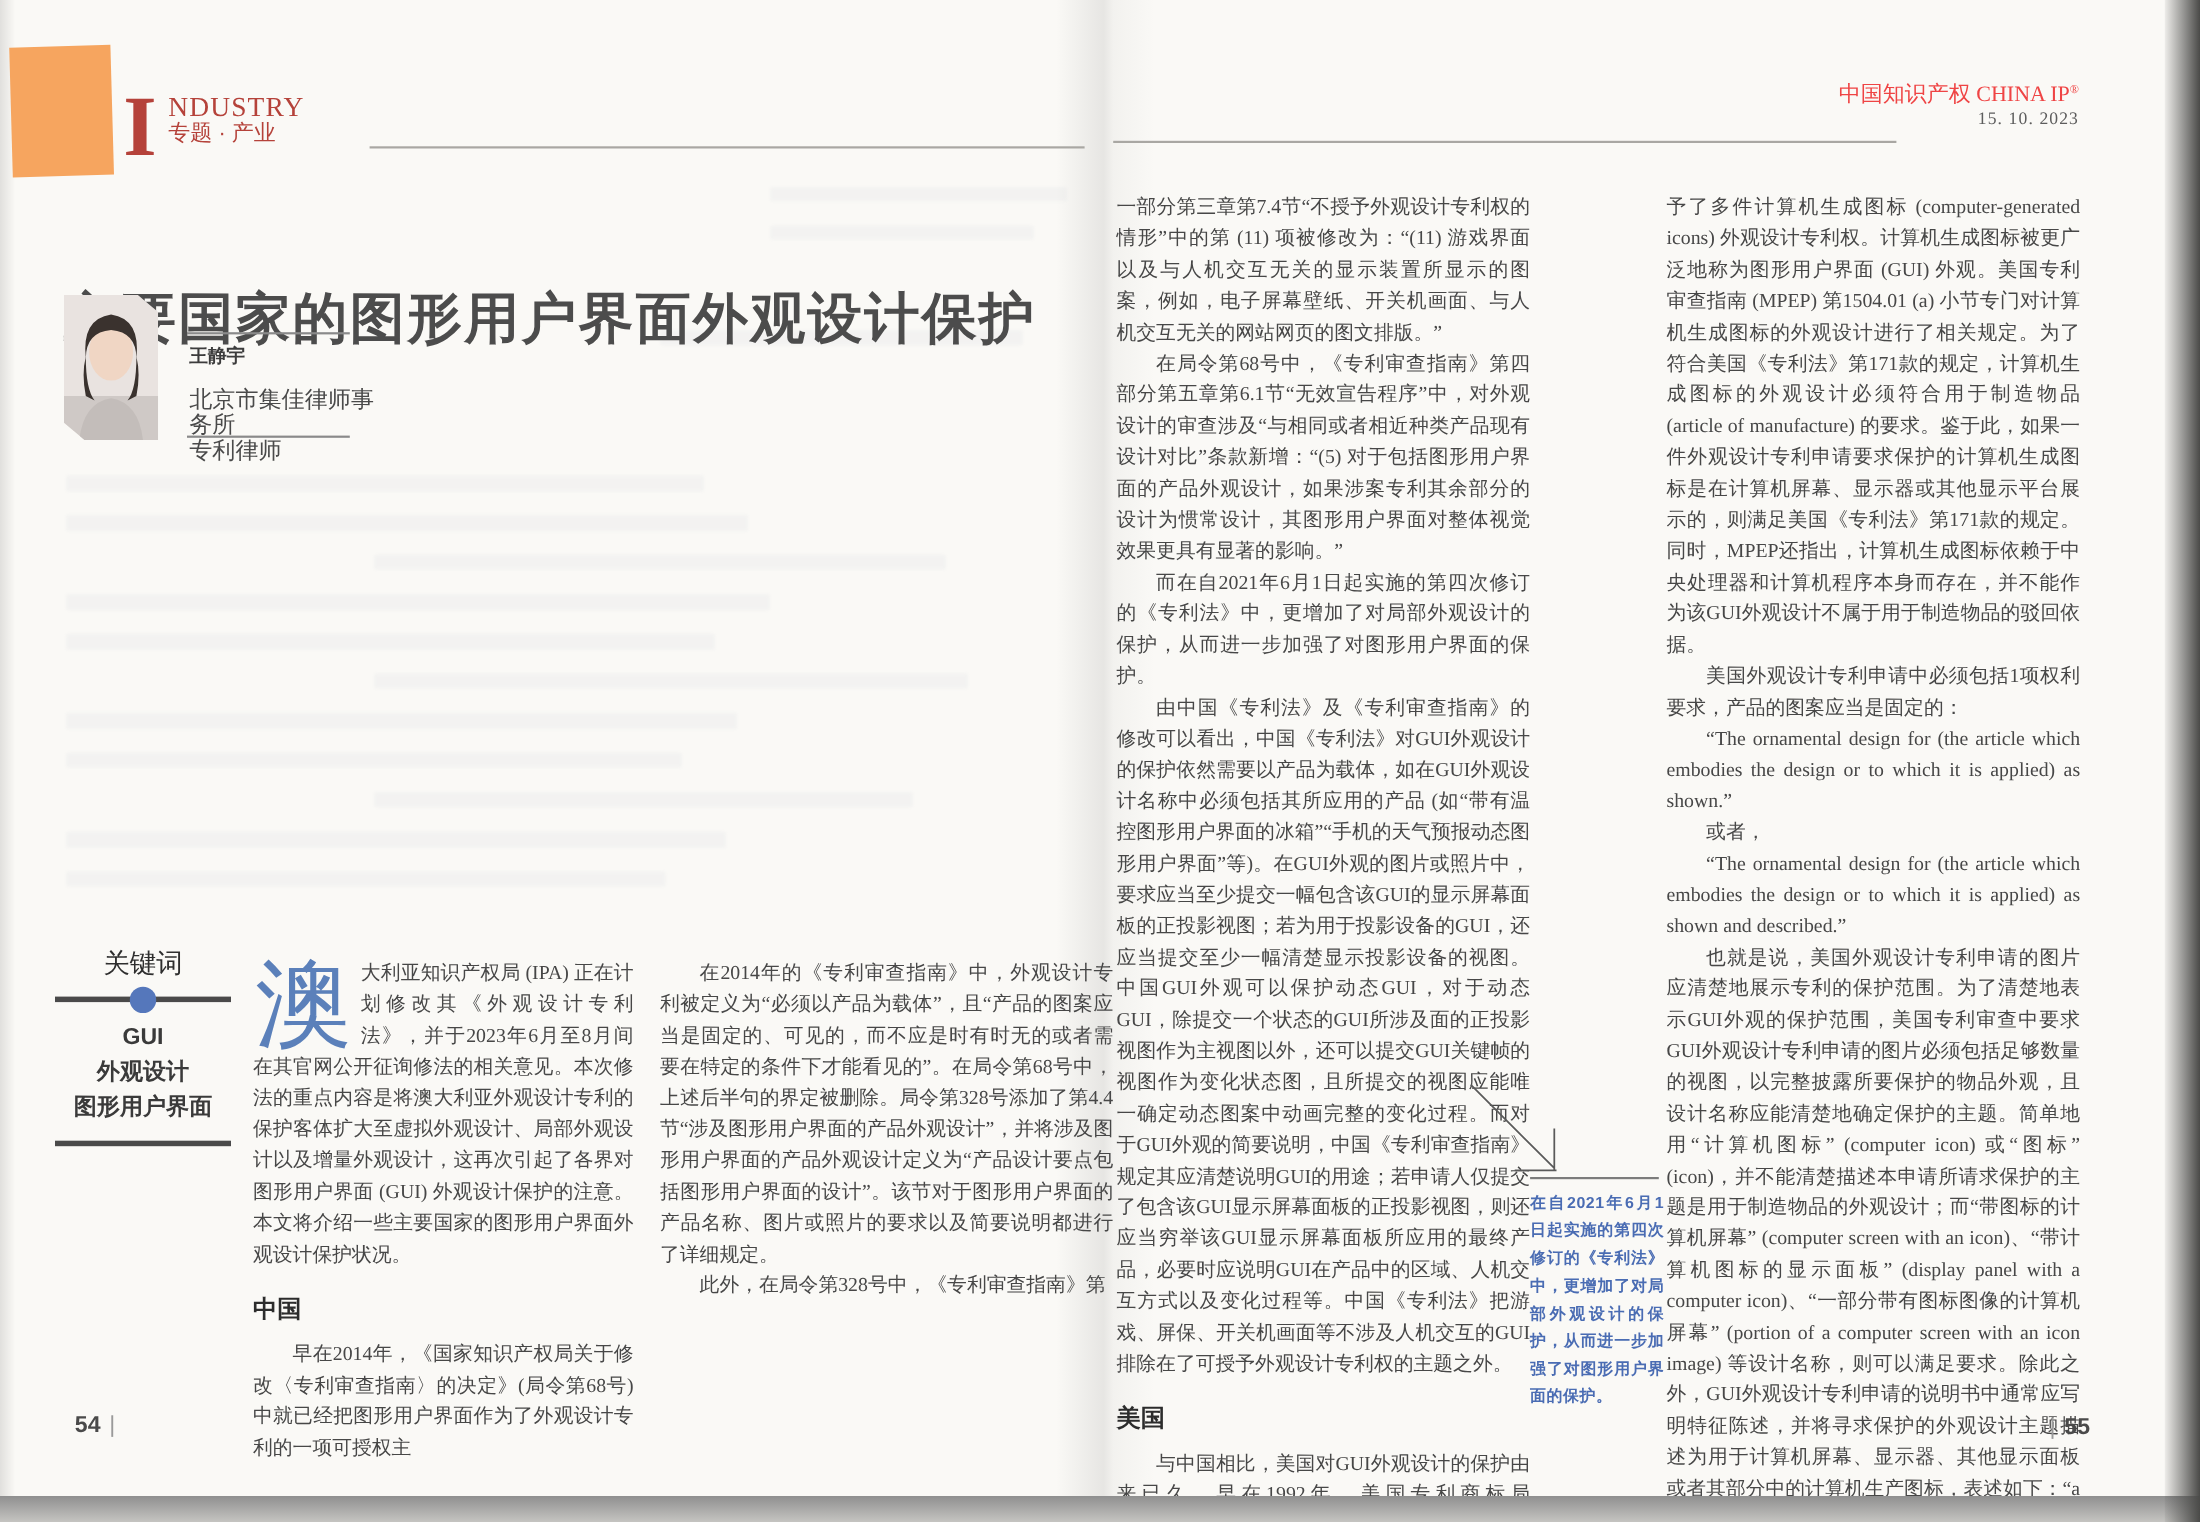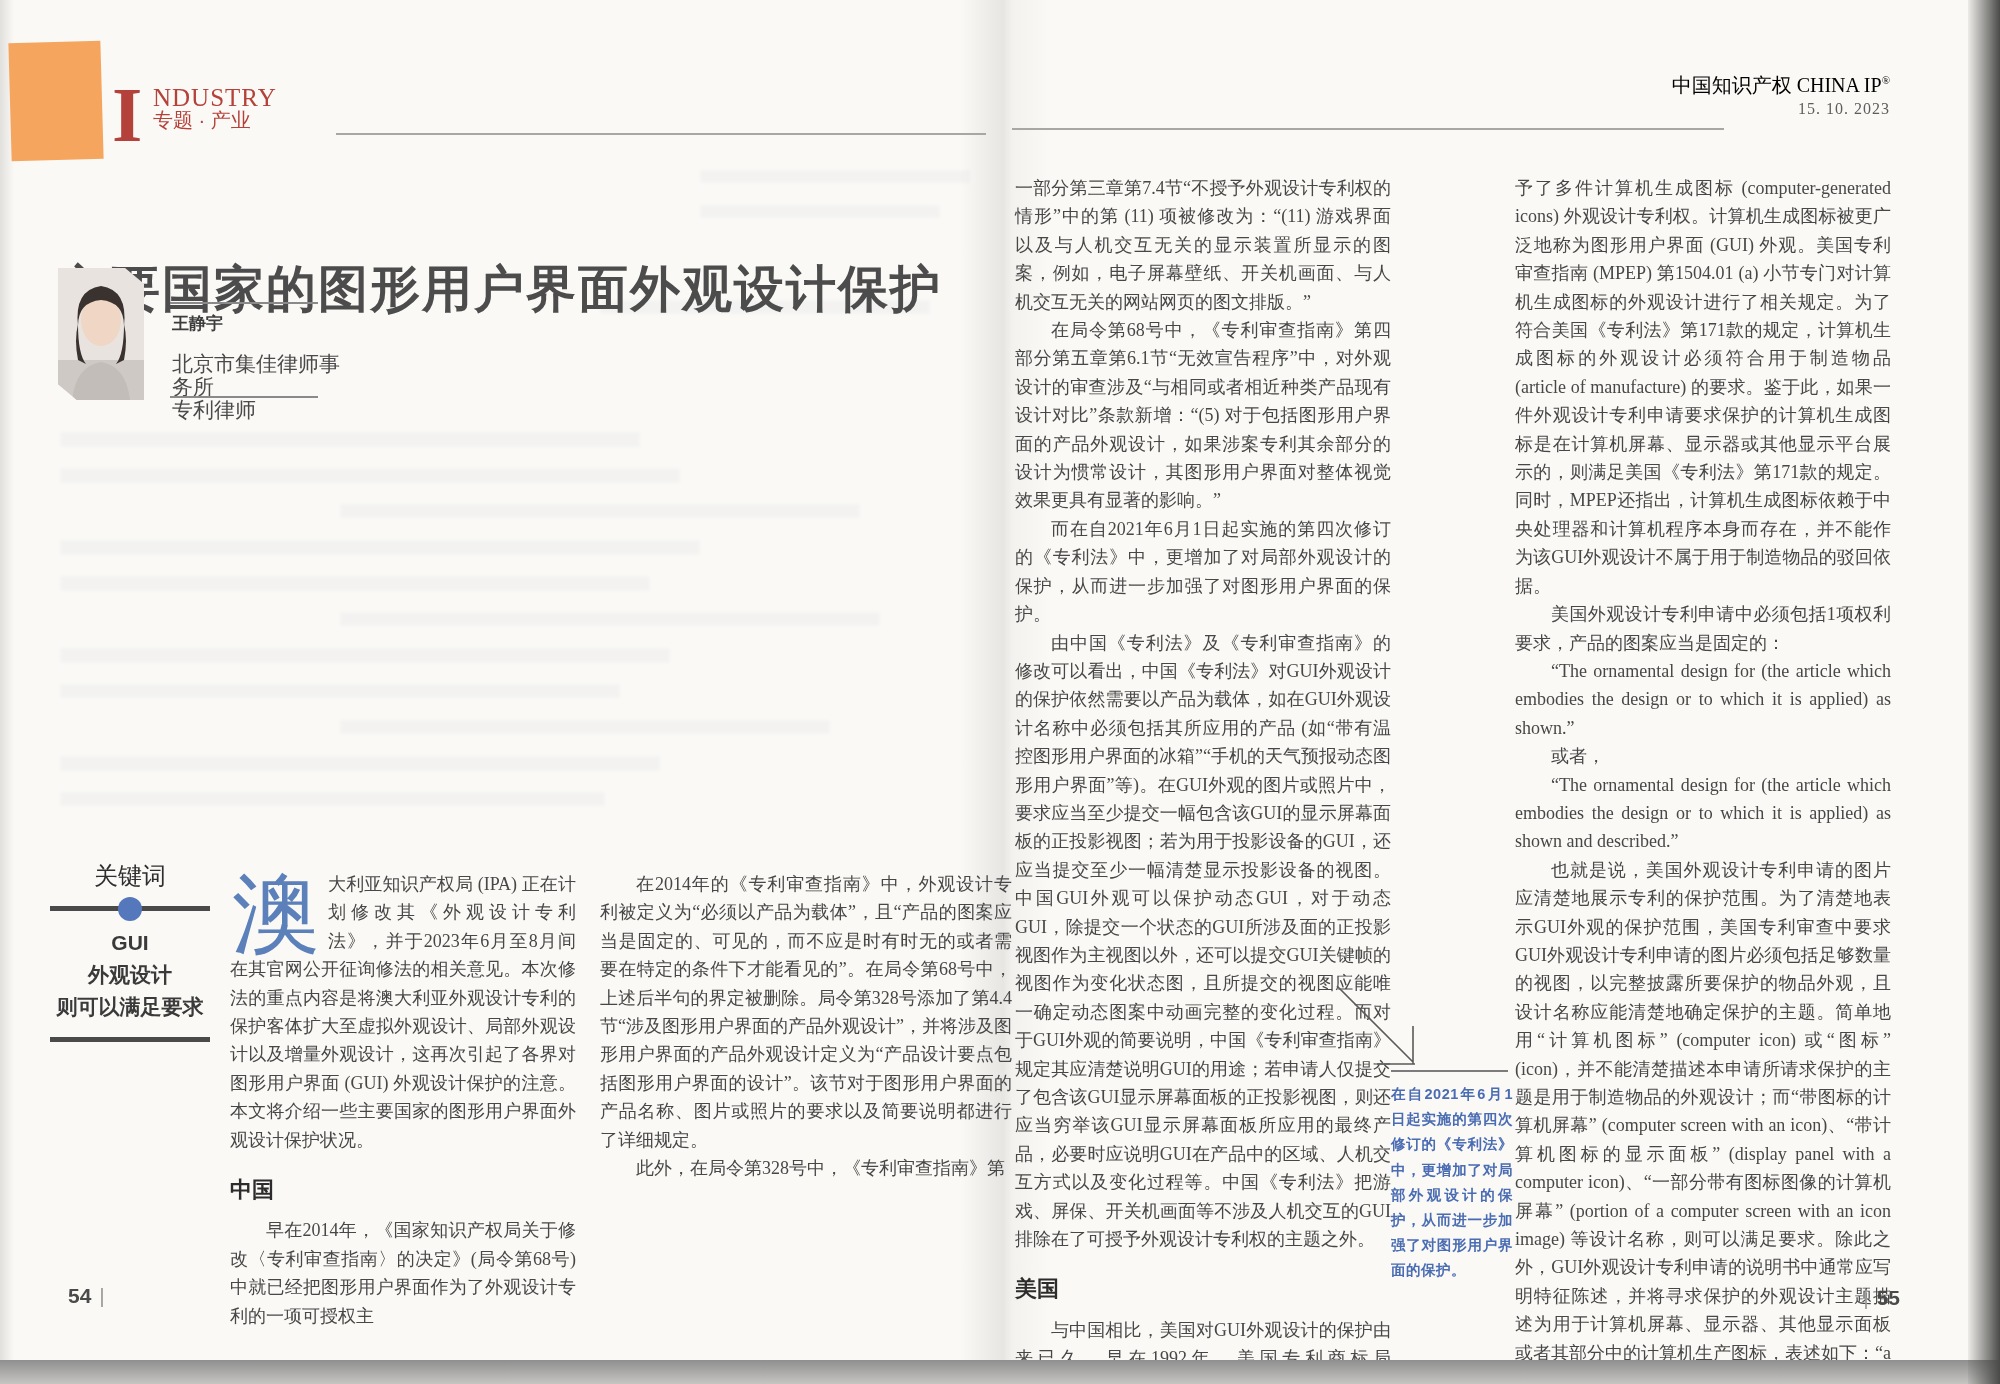--- a/index.html
+++ b/index.html
@@ -13,21 +13,21 @@
   #bottom-strip{left:0;top:1360px;width:2000px;height:24px;background:linear-gradient(to bottom,#8f8f8f,#c6c5c2);}
   #right-strip{left:1968px;top:0;width:32px;height:1384px;background:linear-gradient(to right,rgba(0,0,0,0.05),#4a4a48);}
   .ghost{background:#8d97ad;opacity:0.06;filter:blur(1.5px);border-radius:2px;}
   
   #orange-chip{left:10px;top:42px;width:92px;height:118px;background:#f6a55f;transform:rotate(-1.6deg);}
   #industry-i{left:112px;top:76px;font-size:78px;line-height:78px;font-weight:700;color:#b5423a;}
   #industry-rest{left:153px;top:84px;font-size:25px;letter-spacing:1px;color:#b5423a;}
   #section-cn{left:153px;top:107px;font-size:20px;color:#b5423a;font-family:"Liberation Sans",sans-serif;}
   #rule-left{left:336px;top:133px;width:650px;height:2px;background:#a9a7a3;}
   #rule-right{left:1012px;top:128px;width:712px;height:2px;background:#a9a7a3;}
-  #magazine-name{left:1560px;top:72px;width:330px;text-align:right;font-size:20px;color:#000000;}
+  #magazine-name{left:1560px;top:72px;width:330px;text-align:right;font-size:20px;color:#ef4444;}
   #magazine-name sup{font-size:11px;}
   #issue-date{left:1560px;top:100px;width:330px;text-align:right;font-size:16px;color:#5d5d5d;letter-spacing:1px;}
   
   #page-title{left:58px;top:256px;width:960px;font-family:"Liberation Sans",sans-serif;
     font-weight:700;font-size:50px;letter-spacing:2px;color:#4c4c4c;}
   #author-photo{left:58px;top:268px;width:86px;height:132px;
     clip-path:polygon(0 0,78% 0,100% 12%,100% 100%,22% 100%,0 88%);}
   #author-rule-top{left:170px;top:302px;width:148px;height:2px;background:#8a8a8a;}
   #author-name{left:172px;top:312px;font-size:17px;font-weight:700;color:#3c3c3c;font-family:"Liberation Sans",sans-serif;}
   #author-org{left:172px;top:352px;width:170px;font-size:21px;line-height:23px;color:#4a4a4a;font-family:"Liberation Sans",sans-serif;}
@@ -112,21 +112,21 @@
   </div>
   <div class="abs" id="author-rule-bottom"></div>
 
   <div class="abs" id="kw-box">
     <div id="kw-label">关键词</div>
     <div id="kw-rule-top">
       <span id="kw-dot"></span>
     </div>
     <div class="kw-item">GUI</div>
     <div class="kw-item">外观设计</div>
-    <div class="kw-item">则可以满足要求</div>
+    <div class="kw-item">图形用户界面</div>
     <div id="kw-rule-bottom"></div>
   </div>
 
   <div class="abs col" id="col1">
     <p><span class="dropcap">澳</span><span>大利亚知识产权局 (IPA) 正在计划修改其《外观设计专利法》，并于2023年6月至8月间在其官网公开征询修法的相关意见。本次修法的重点内容是将澳大利亚外观设计专利的保护客体扩大至虚拟外观设计、局部外观设计以及增量外观设计，这再次引起了各界对图形用户界面 (GUI) 外观设计保护的注意。本文将介绍一些主要国家的图形用户界面外观设计保护状况。</span></p>
     <h2 class="sec">中国</h2>
     <p class="indent">早在2014年，《国家知识产权局关于修改〈专利审查指南〉的决定》(局令第68号) 中就已经把图形用户界面作为了外观设计专利的一项可授权主</p>
   </div>
 
   <div class="abs col" id="col2">

